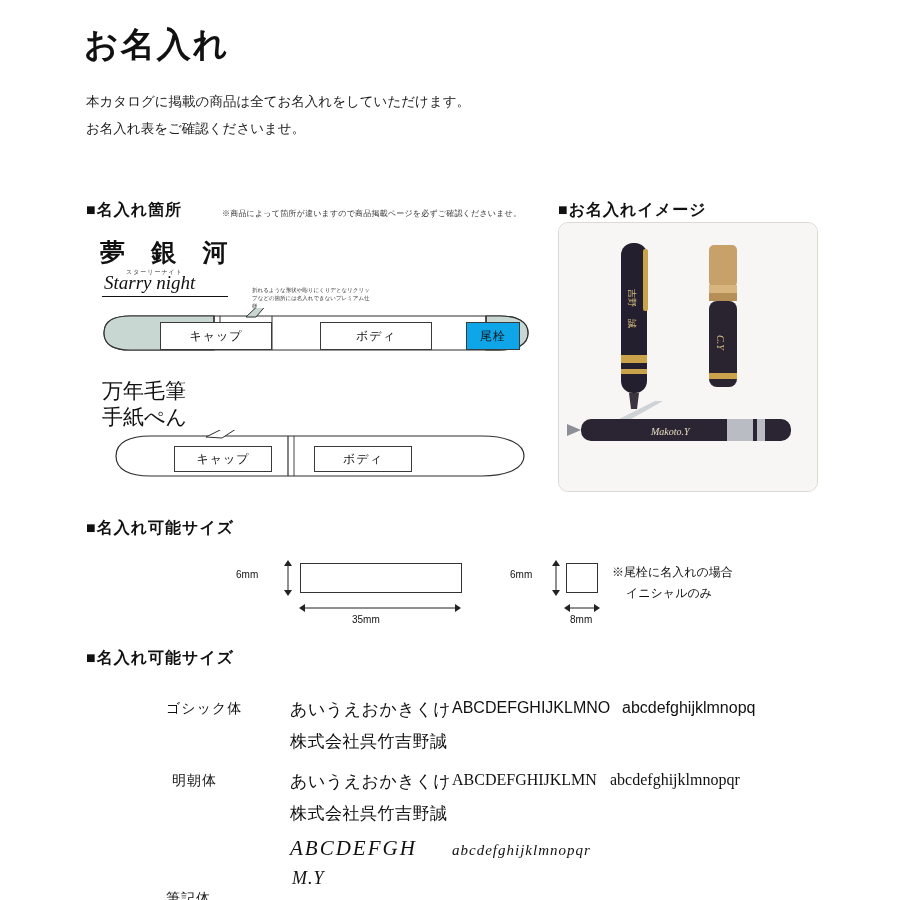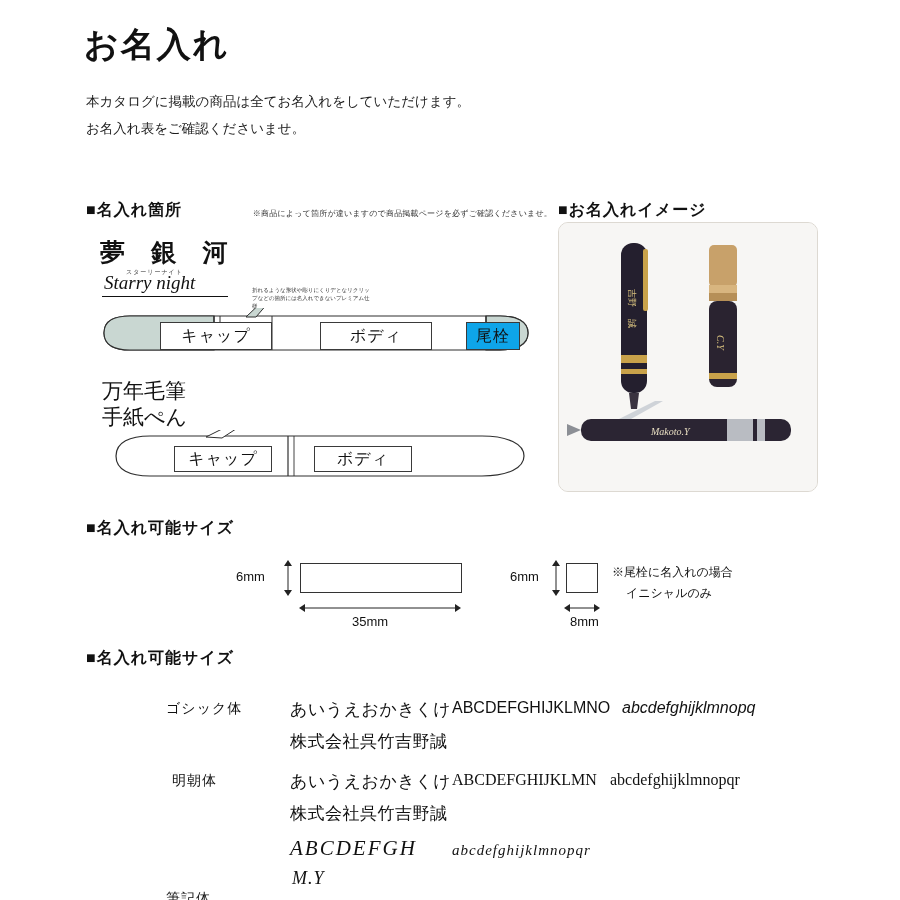--- a/index.html
+++ b/index.html
@@ -121,21 +121,21 @@
     top: 286px;
     font-size: 5.5px;
     line-height: 8px;
     color: #333;
     width: 120px;
   }
   .lbl-box {
     position: absolute;
     border: 1px solid #3a3a3a;
     background: #ffffff;
-    font-size: 16px;
+    font-size: 12px;
     text-align: right;
     color: #111;
     display: flex;
     align-items: center;
     justify-content: center;
     letter-spacing: 1px;
   }
   
   .img-panel {
     position: absolute;
@@ -144,21 +144,21 @@
     width: 258px;
     height: 268px;
     background: #f7f6f4;
     border: 1px solid #ddd9d2;
     border-radius: 10px;
     overflow: hidden;
   }
   
   .size-label {
     position: absolute;
-    font-size: 13px;
+    font-size: 10px;
     color: #111;
   }
   .rect-big {
     position: absolute;
     left: 300px;
     top: 563px;
     width: 160px;
     height: 28px;
     border: 1px solid #333;
     background: #fff;
@@ -207,21 +207,21 @@
 <div class="page">
 
   <div class="title">お名入れ</div>
 
   <div class="intro">
     <div>本カタログに掲載の商品は全てお名入れをしていただけます。</div>
     <div>お名入れ表をご確認くださいませ。</div>
   </div>
 
   <div class="sec-head" style="left:86px; top:200px;">■名入れ箇所</div>
-  <div class="note-small" style="left:222px; top:208px; width:330px;text-align:right;">※商品によって箇所が違いますので商品掲載ページを必ずご確認くださいませ。</div>
+  <div class="note-small" style="left:222px; top:208px; width:330px;">※商品によって箇所が違いますので商品掲載ページを必ずご確認くださいませ。</div>
 
   <div class="brand-yumeginga">夢 銀 河</div>
   <div class="brand-sub-jp">スターリーナイト</div>
   <div class="brand-sub-en">Starry night</div>
   <div class="brand-underline"></div>
 
   <div class="callout">折れるような形状や彫りにくりデとなリクリップなどの箇所には名入れできないプレミアム仕様</div>
 
   <svg class="pen1" viewBox="0 0 440 50">
 
@@ -331,21 +331,21 @@
   <div class="note-right">
     <div>※尾栓に名入れの場合</div>
     <div style="padding-left:14px;">イニシャルのみ</div>
   </div>
 
   <div class="sec-head" style="left:86px; top:648px;">■名入れ可能サイズ</div>
 
   <div class="font-row-name" style="left:166px; top:700px;">ゴシック体</div>
   <div class="samp samp-gothic-jp" style="left:290px; top:698px;">あいうえおかきくけ</div>
   <div class="samp samp-gothic-up" style="left:452px; top:699px;">ABCDEFGHIJKLMNO</div>
-  <div class="samp samp-gothic-low" style="left:622px; top:699px;font-style:italic;">abcdefghijklmnopq</div>
+  <div class="samp samp-gothic-low" style="left:622px; top:699px;">abcdefghijklmnopq</div>
   <div class="samp samp-gothic-jp" style="left:290px; top:730px;">株式会社呉竹吉野誠</div>
 
   <div class="font-row-name" style="left:172px; top:772px;">明朝体</div>
   <div class="samp samp-mincho-jp" style="left:290px; top:770px;">あいうえおかきくけ</div>
   <div class="samp samp-mincho-up" style="left:452px; top:771px;">ABCDEFGHIJKLMN</div>
   <div class="samp samp-mincho-low" style="left:610px; top:771px;">abcdefghijklmnopqr</div>
   <div class="samp samp-mincho-jp" style="left:290px; top:802px;">株式会社呉竹吉野誠</div>
 
   <div class="font-row-name" style="left:166px; top:842px;margin-top:48px;">筆記体</div>
   <div class="samp samp-script-up" style="left:290px; top:836px;">ABCDEFGH</div>

